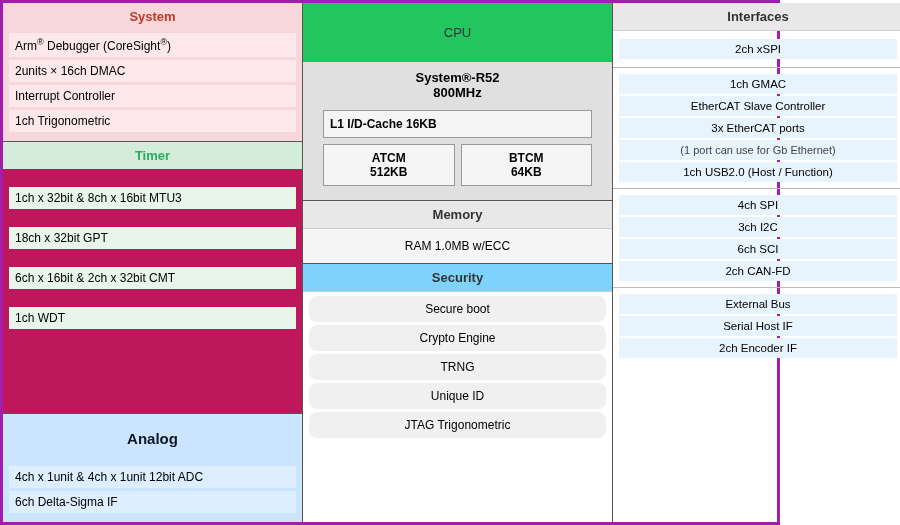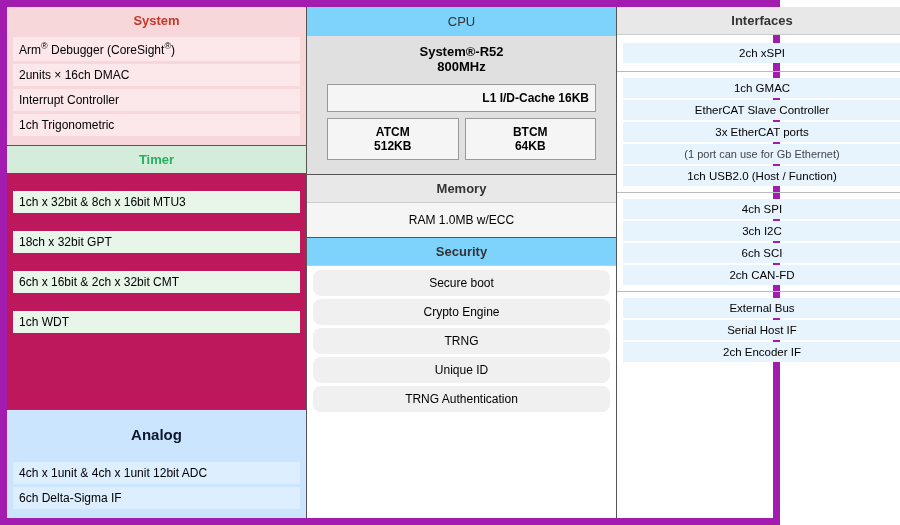--- a/index.html
+++ b/index.html
@@ -10,21 +10,21 @@
       width: 900px;
       height: 525px;
       overflow: hidden;
     }
     .main-container {
       display: grid;
       grid-template-columns: 300px 310px 290px;
       grid-template-rows: auto;
       width: 780px;
       height: 525px;
-      border: 7px solid #a21caf;
+      border: 3px solid #a21caf;
     }
 
     
     .left-col {
       display: flex;
       flex-direction: column;
       border-right: 1px solid #555;
     }
 
     
@@ -81,37 +81,37 @@
     }
 
     
     .cpu-section {
       background: #e0e0e0;
       border: none;
       border-bottom: 1px solid #555;
       padding-bottom: 8px;
     }
     .cpu-header {
-      background: #7dd3fc;
+      background: #22c55e;
       color: #333;
       font-size: 13px;
-      padding: 7px;
+      padding: 22px;
       text-align: center;
     }
     .cpu-core {
       text-align: center;
       font-weight: bold;
       font-size: 13px;
       padding: 8px 4px 4px;
     }
     .cpu-cache-box {
       margin: 6px 20px;
       border: 1px solid #999;
       background: #f5f5f5;
-      text-align: right;
+      text-align: left;
       font-weight: bold;
       padding: 6px;
     }
     .cpu-tcm-row {
       display: flex;
       margin: 6px 20px;
       gap: 6px;
     }
     .cpu-tcm-box {
       flex: 1;
@@ -267,21 +267,21 @@
       <div class="memory-item">RAM 1.0MB w/ECC</div>
     </div>
 
     <div class="security-section">
       <div class="security-header">Security</div>
       <div style="margin-top:4px;">
         <div class="security-item">Secure boot</div>
         <div class="security-item">Crypto Engine</div>
         <div class="security-item">TRNG</div>
         <div class="security-item">Unique ID</div>
-        <div class="security-item">TRNG Authentication</div>
+        <div class="security-item">JTAG Trigonometric</div>
       </div>
     </div>
 
   </div>
 
   <div class="right-col">
     <div class="interfaces-section">
       <div class="interfaces-header">Interfaces</div>
 
       <div class="interfaces-group" style="padding: 6px 0;">

